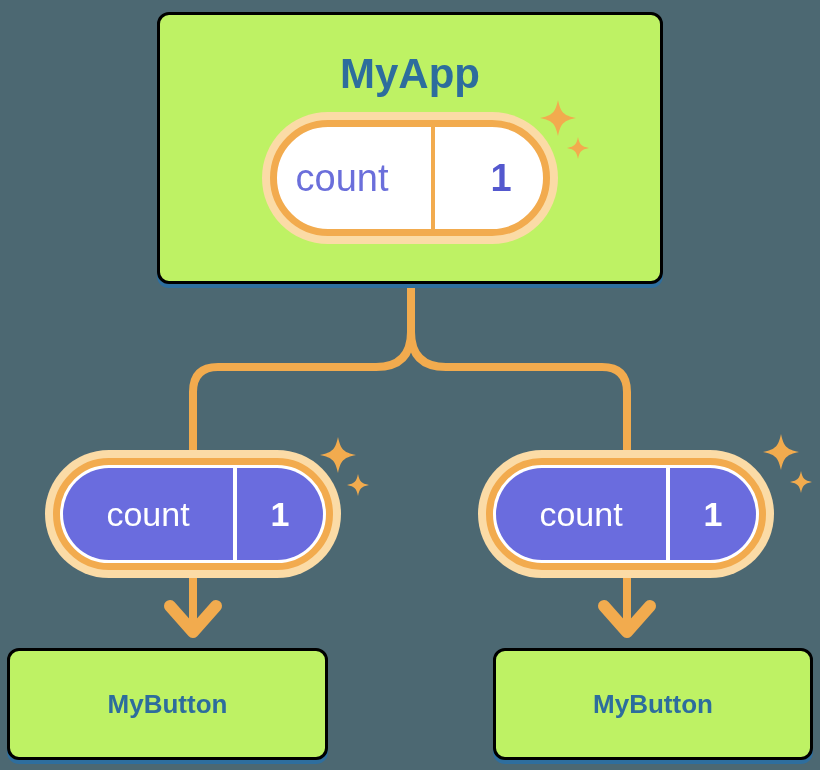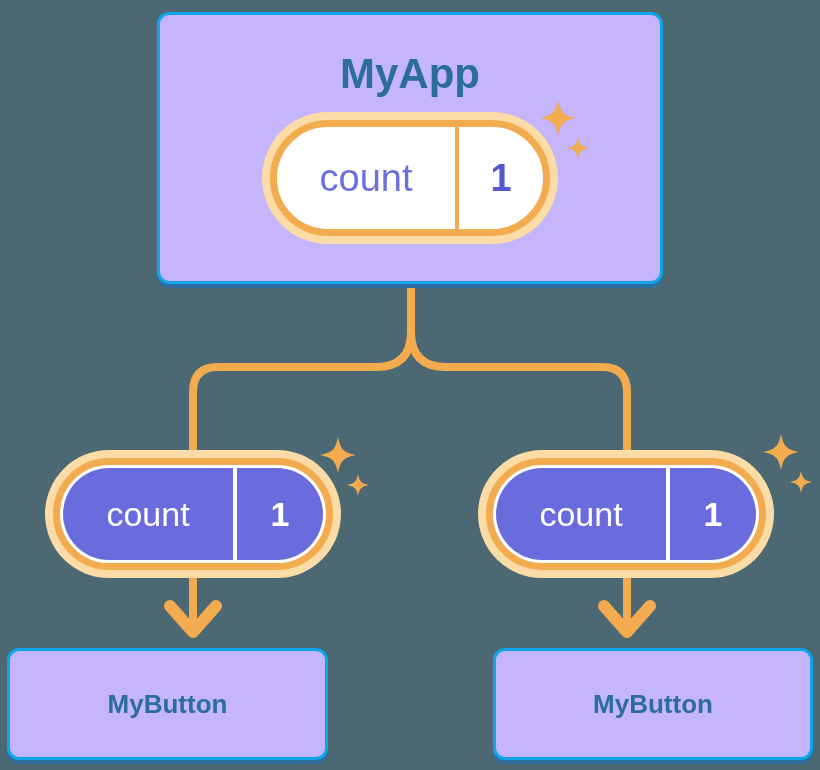--- a/index.html
+++ b/index.html
@@ -18,22 +18,22 @@
   
   .connector-svg {
     position: absolute;
     left: 0; top: 0;
     width: 820px; height: 770px;
     z-index: 1;
   }
   
   .card {
     position: absolute;
-    background: #c4b5fd;
-    border: 3px solid #0ea5e9;
+    background: #bef264;
+    border: 3px solid #000000;
     border-radius: 12px;
     box-shadow: 0 4px 0 #2E6E9E;
     box-sizing: border-box;
     z-index: 2;
   }
   .card-root {
     left: 157px; top: 12px;
     width: 506px; height: 272px;
   }
   .card-title {
@@ -58,20 +58,21 @@
   .card-child-right { left: 493px; top: 648px; width: 320px; height: 112px; }
   
   .pill {
     position: absolute;
     box-sizing: border-box;
     border: 7px solid #F2AB4E;
     border-radius: 999px;
     box-shadow: 0 0 0 8px #FBDBA6;
     background: #FFFFFF;
     z-index: 2;
+    gap: 24px;
   }
   .pill-state {
     left: 50%; top: 105px;
     transform: translateX(-50%);
     width: 280px; height: 116px;
     display: flex;
     align-items: stretch;
   }
   .pill-state .pill-label {
     flex: 1;

